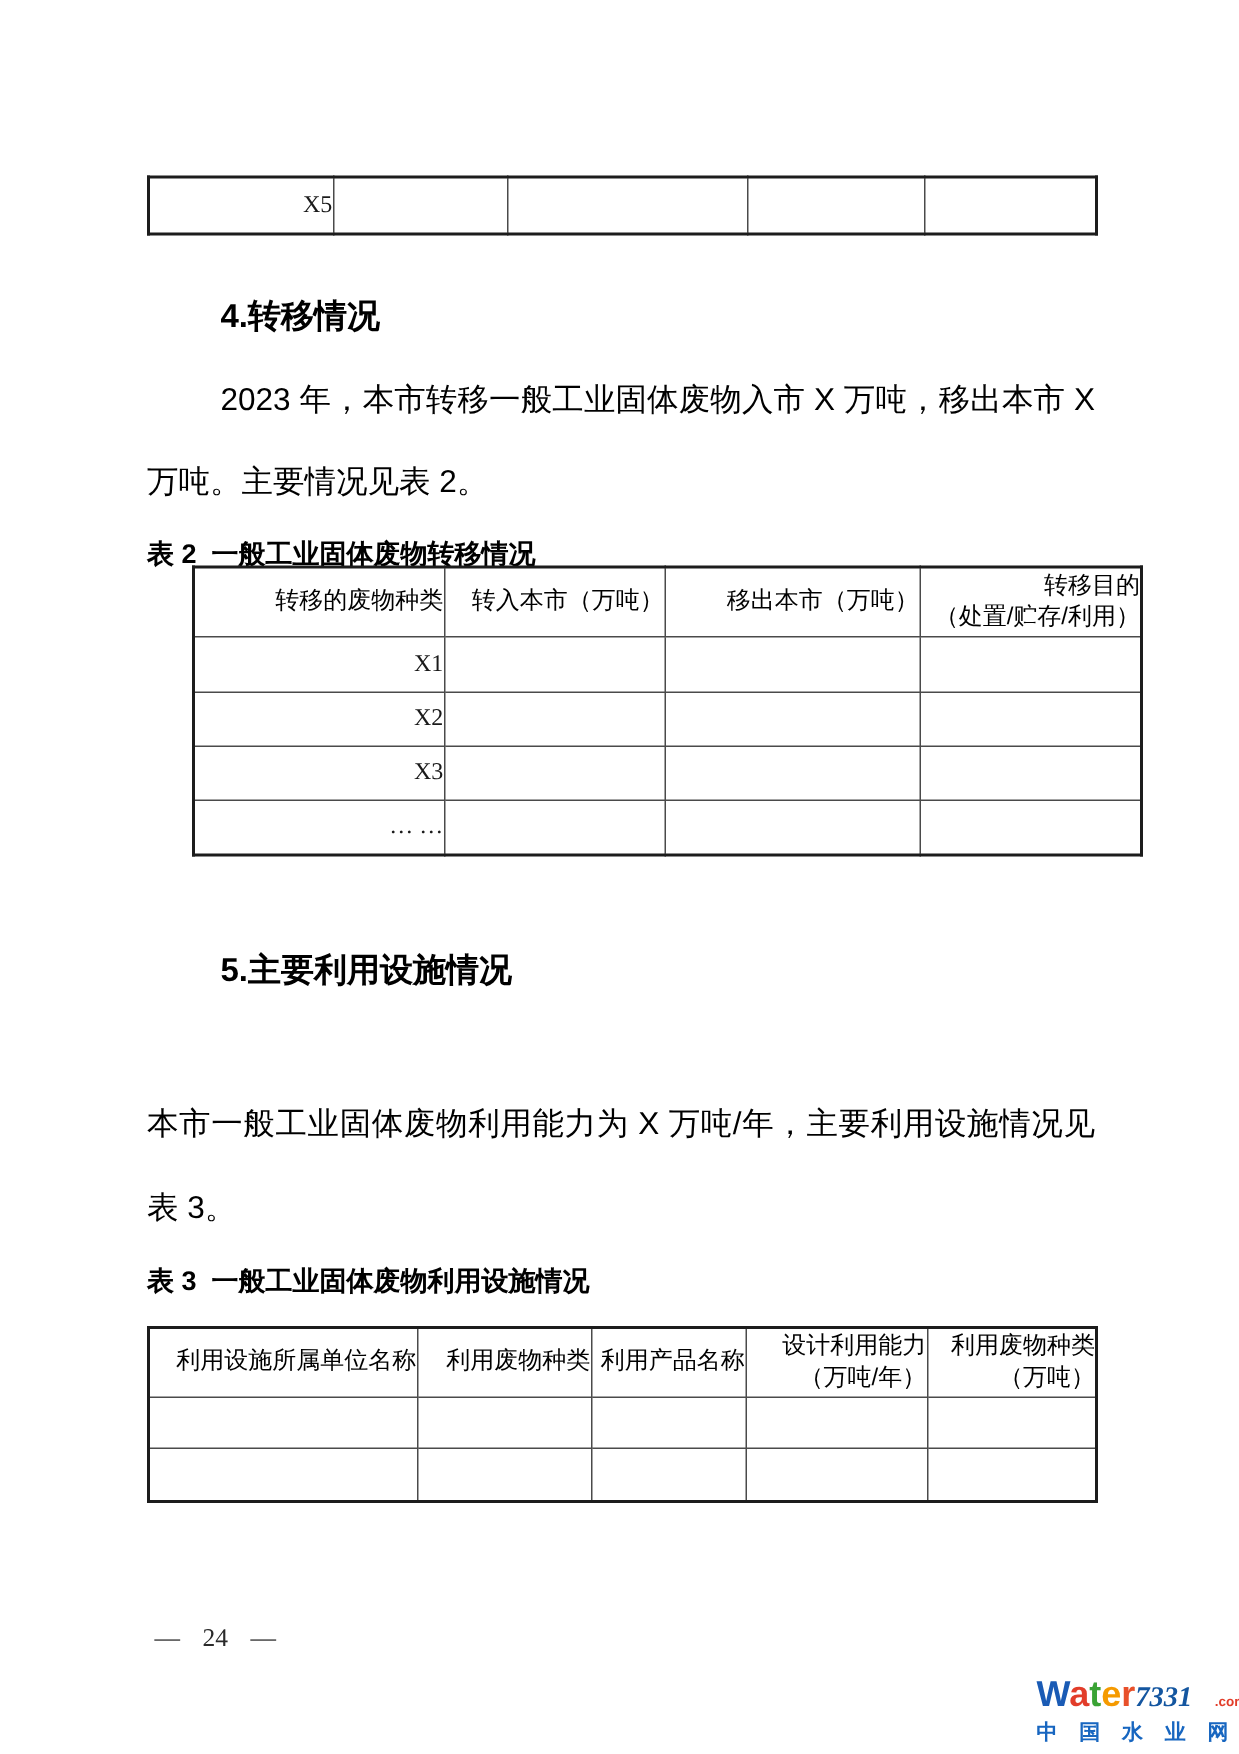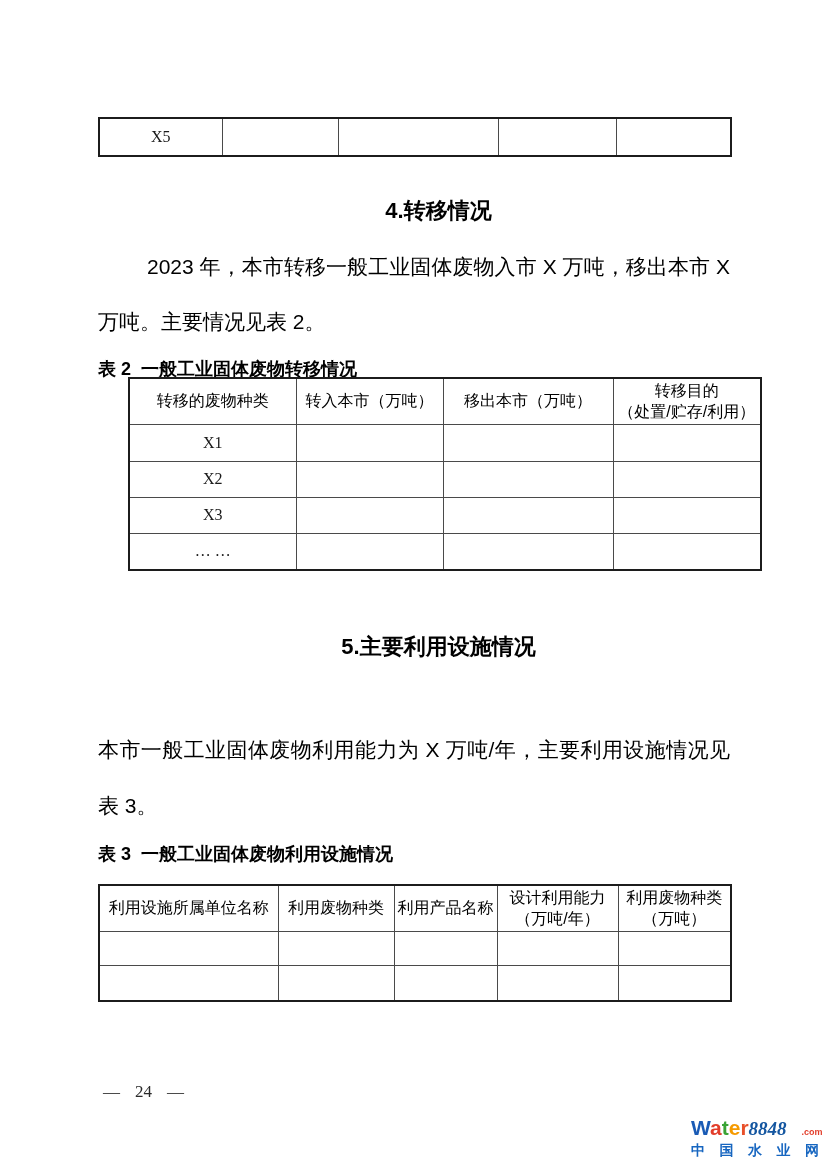--- a/index.html
+++ b/index.html
@@ -10,36 +10,36 @@
     font-family:"Liberation Sans","DejaVu Sans",sans-serif; color:#000;
   }
   .abs { position:absolute; }
 
   
   table.doc {
     border-collapse:collapse; table-layout:fixed; width:632px;
     border:2px solid #1c1c1c;
   }
   table.doc td, table.doc th {
-    border:1px solid #4a4a4a; text-align:center; vertical-align:middle;
+    border:1px solid #4a4a4a; text-align:right; vertical-align:middle;
     overflow:hidden;
   }
   table.doc th {
     font-weight:normal; font-size:16px; line-height:1.35;
     white-space:pre-line; font-family:"Liberation Sans","DejaVu Sans",sans-serif;
   }
   td.val {
     font-family:"Liberation Serif","DejaVu Serif",serif;
     font-size:16px; color:#1a1a1a;
   }
 
   
   .heading {
     left:98px; width:632px; padding-left:49px;
-    font-size:22px; font-weight:bold; line-height:30px; white-space:pre;text-align:center;
+    font-size:22px; font-weight:bold; line-height:30px; white-space:pre;
   }
   .bodyline {
     left:98px; width:632px; font-size:21px; line-height:30px;
     text-align:justify; text-align-last:justify; white-space:normal;
   }
   .bodyline.first { padding-left:49px; }
   .bodyline.last { text-align:right; text-align-last:left; }
   .caption {
     left:98px; width:632px; font-size:18px;
     font-weight:bold; line-height:26px; white-space:pre;
@@ -48,21 +48,21 @@
   
   .footer {
     left:103px; top:1080px; display:flex; align-items:center; gap:15px;
     font-family:"Liberation Serif","DejaVu Serif",serif;
     font-size:17px; color:#2a2a2a; line-height:24px;
   }
 
   
   .watermark { right:5px; top:1116px; width:130px; }
   .wm-line1 { display:flex; align-items:baseline; white-space:nowrap; }
-  .wm-brand { font-size:21px; font-weight:bold; letter-spacing:0; }
+  .wm-brand { font-size:24px; font-weight:bold; letter-spacing:0; }
   .wm-num {
     font-family:"Liberation Serif","DejaVu Serif",serif;
     font-style:italic; font-size:19px; font-weight:bold;
   }
   .wm-tld { font-size:9px; font-weight:bold; margin-left:15px; }
   .wm-sub {
     margin-top:2px; font-size:14px; font-weight:bold;
     text-align:justify; text-align-last:justify; width:128px; line-height:17px;
   }
 </style>
@@ -183,19 +183,19 @@
 
   <div class="abs footer">
     <span>—</span>
     <span>24</span>
     <span>—</span>
   </div>
 
   <div class="abs watermark">
     <div class="wm-line1">
       <span class="wm-brand" id="wm-letters"><span style="color: rgb(26, 91, 181);">W</span><span style="color: rgb(226, 61, 42);">a</span><span style="color: rgb(58, 163, 53);">t</span><span style="color: rgb(245, 154, 0);">e</span><span style="color: rgb(232, 80, 42);">r</span></span>
-      <span class="wm-num" style="color: rgb(20, 86, 160);">8848</span>
+      <span class="wm-num" style="color: rgb(20, 86, 160);">7331</span>
       <span class="wm-tld" style="color: rgb(226, 61, 42);">.com</span>
     </div>
     <div class="wm-sub" style="color: rgb(23, 102, 192);">中国水业网</div>
   </div>
 
 </div>
 
 </body></html>

